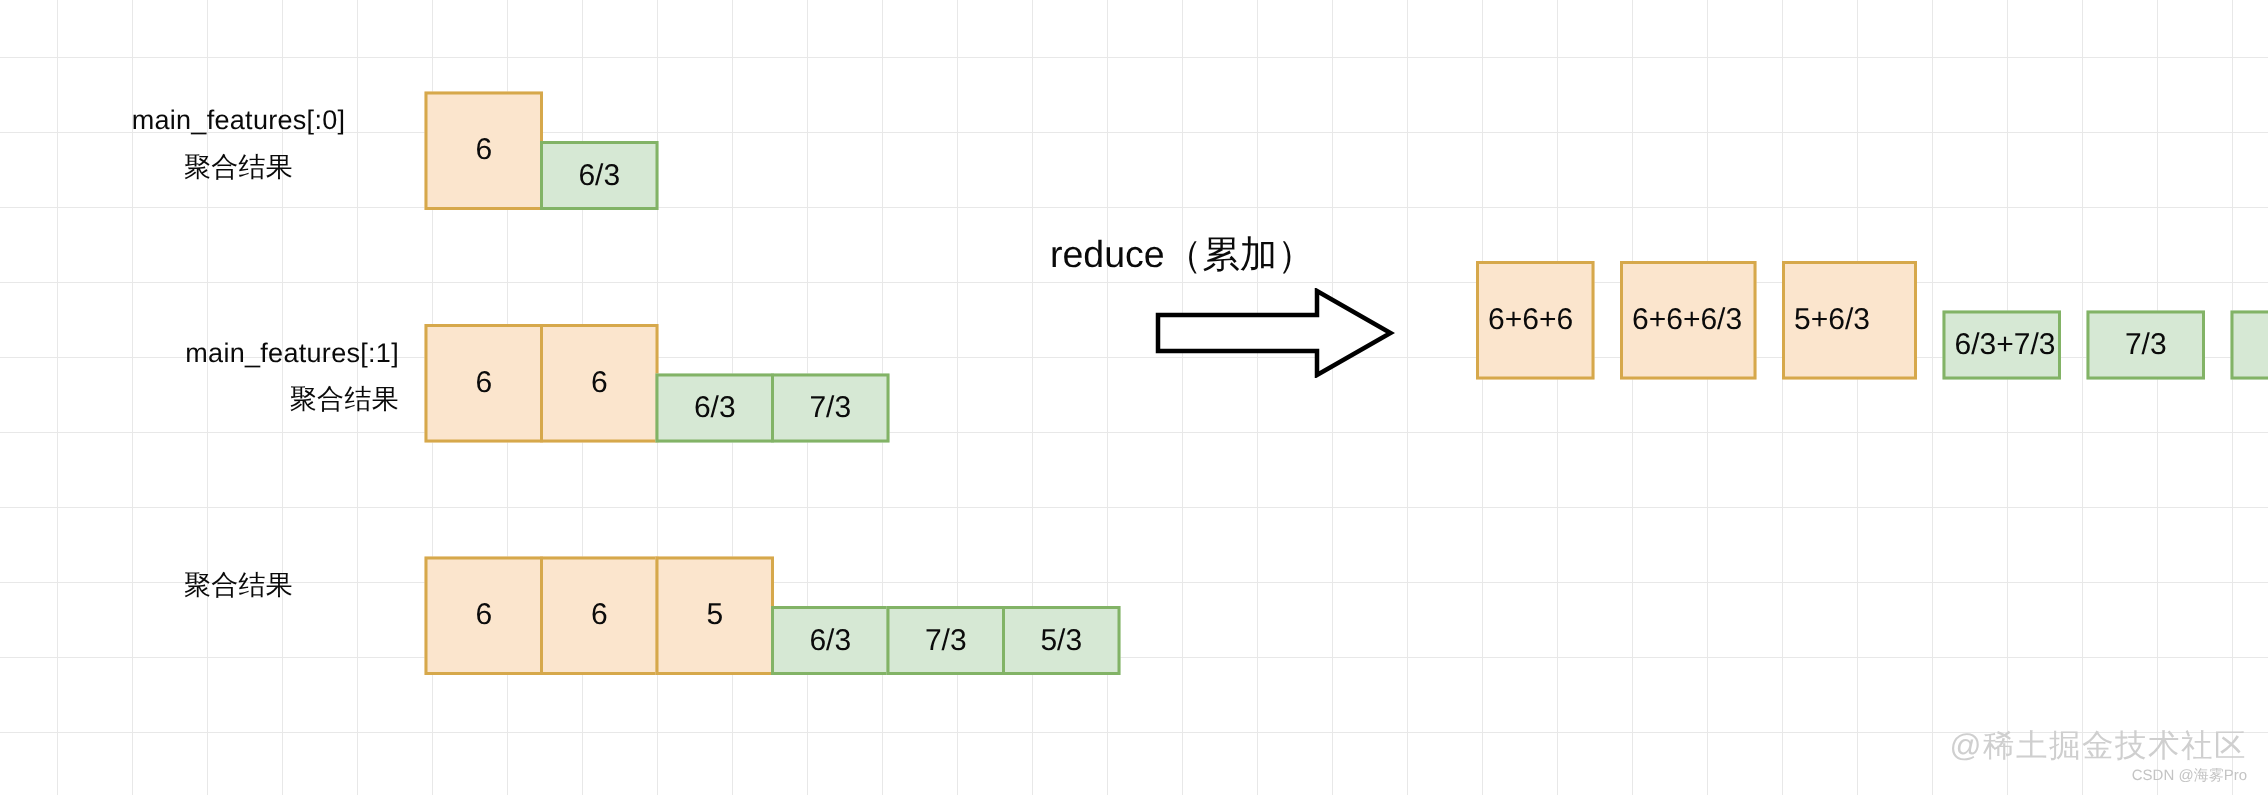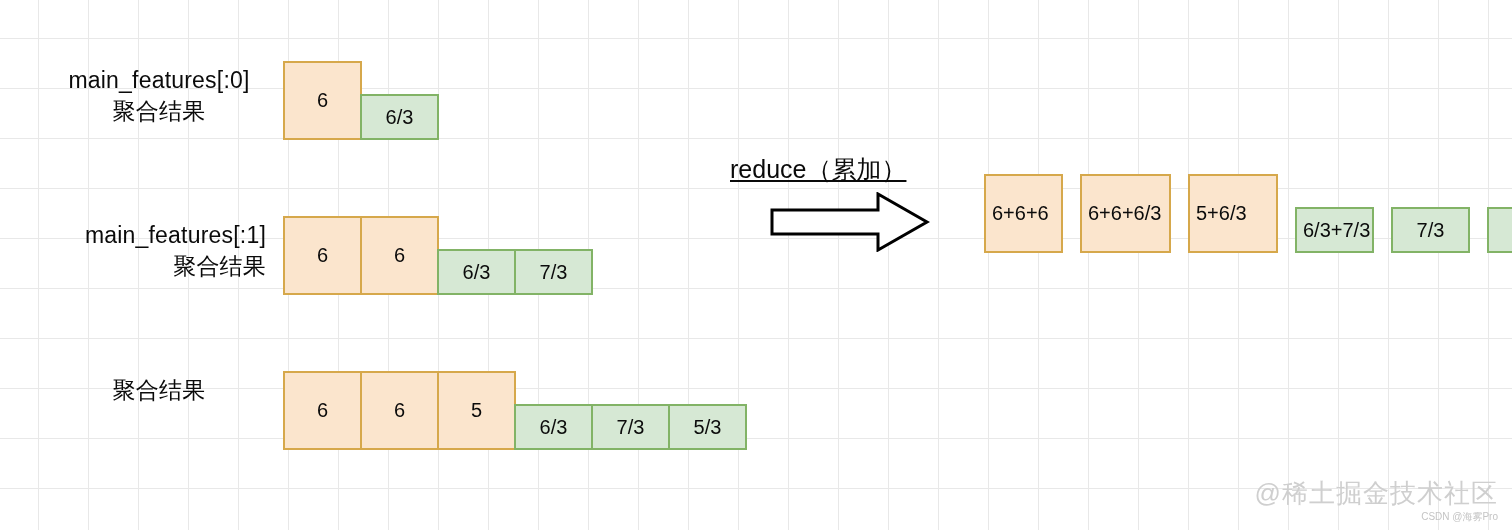--- a/index.html
+++ b/index.html
@@ -19,21 +19,21 @@
     background-position: -12px -12px;
     overflow: hidden;
     font-family: "Liberation Sans", "DejaVu Sans", sans-serif;
   }
 
   
   .row-label {
     position: absolute;
     text-align: center;
     color: #0a0a0a;
-    font-size: 23px;
+    font-size: 18px;
     line-height: 31px;
     white-space: nowrap;
     letter-spacing: .2px;
   }
   .row-label .l2 { display: block; }
 
   
   .strip {
     position: absolute;
     display: flex;
@@ -80,21 +80,21 @@
 
   
   .watermark {
     position: absolute;
     text-align: right;
     color: #c9c9c9;
     user-select: none;
   }
   .watermark .wm1 {
     display: block;
-    font-size: 26px;
+    font-size: 21px;
     letter-spacing: 1px;
     color: #cfcfcf;
   }
   .watermark .wm2 {
     display: block;
     font-size: 10px;
     color: #c4c4c4;
     margin-top: -1px;
   }
 </style>
@@ -152,21 +152,21 @@
       <span>6/3</span>
     </div>
     <div class="cell green" style="width:79px;">
       <span>7/3</span>
     </div>
     <div class="cell green" style="width:79px;">
       <span>5/3</span>
     </div>
   </div>
 
-  <div class="arrow-label" style="left:730px; top:153px;text-decoration:underline;">reduce（累加）</div>
+  <div class="arrow-label" style="left:700px; top:153px;">reduce（累加）</div>
 
   <div class="arrow-wrap" style="left:770px; top:192px; width:160px; height:60px;">
     <svg width="160" height="60" viewBox="0 0 160 60" xmlns="http://www.w3.org/2000/svg">
       <polygon points="2,18 108,18 108,2 157,30 108,58 108,42 2,42" fill="#ffffff" stroke="#000000" stroke-width="3" stroke-linejoin="miter"></polygon>
     </svg>
   </div>
 
   <div class="strip" style="left:984px; top:174px; height:79px;gap:19px;">
     <div class="cell orange overflow" style="width:79px;">
       <span>6+6+6</span>

